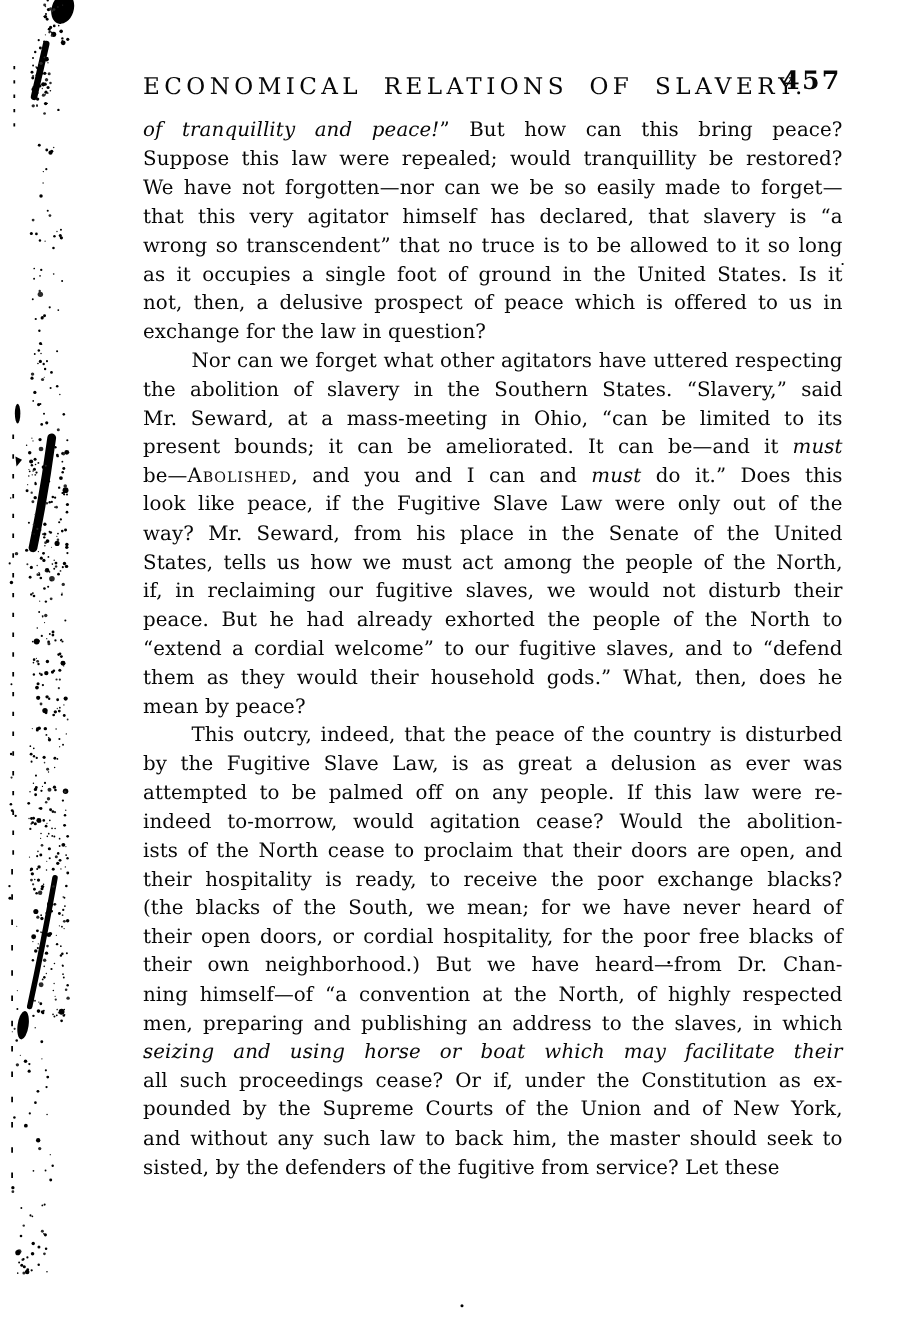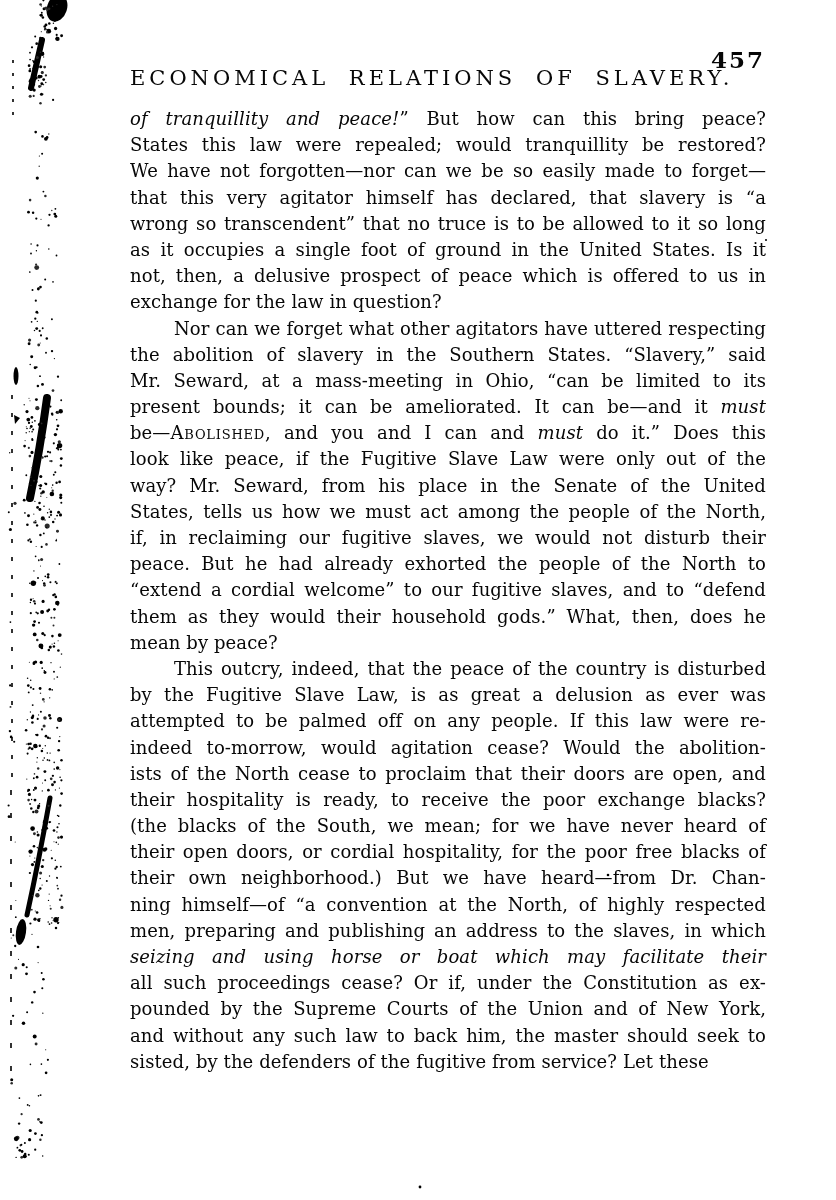--- a/index.html
+++ b/index.html
@@ -18,21 +18,21 @@
     position: absolute;
     left: 130px; width: 576px; top: 66px;
     text-align: left;
     font-size: 21px;
     letter-spacing: 4px;
     word-spacing: 9px;
     white-space: nowrap;
   }
   .page-number {
     position: absolute;
-    right: 71px; top: 46px;
+    right: 71px; top: 60px;
     font-size: 23px;
     font-weight: bold;
     letter-spacing: 2px;
   }
 
   
   .body-text {
     position: absolute;
     left: 130px; top: 106px;
     width: 636px;
@@ -63,21 +63,21 @@
 
 <div class="page">
 
   <header>
     <div class="running-title">ECONOMICAL RELATIONS OF SLAVERY.</div>
     <div class="page-number">457</div>
   </header>
 
   <main class="body-text">
       <div class="line"><span class="i">of tranquillity and peace!</span><span>”  But how can this bring peace?</span></div>
-      <div class="line"><span>States this law were repealed; would tranquillity be restored?</span></div>
+      <div class="line"><span>Suppose this law were repealed; would tranquillity be restored?</span></div>
       <div class="line"><span>We have not forgotten—nor can we be so easily made to forget—</span></div>
       <div class="line"><span>that this very agitator himself has declared, that slavery is “a</span></div>
       <div class="line"><span>wrong so transcendent” that no truce is to be allowed to it so long</span></div>
       <div class="line"><span>as it occupies a single foot of ground in the United States.  Is it</span></div>
       <div class="line"><span>not, then, a delusive prospect of peace which is offered to us in</span></div>
       <div class="line end"><span>exchange for the law in question?</span></div>
       <div class="line indent"><span>Nor can we forget what other agitators have uttered respecting</span></div>
       <div class="line"><span>the abolition of slavery in the Southern States.  “Slavery,” said</span></div>
       <div class="line"><span>Mr. Seward, at a mass-meeting in Ohio, “can be limited to its</span></div>
       <div class="line"><span>present bounds; it can be ameliorated.  It can be—and it </span><span class="i">must</span></div>

